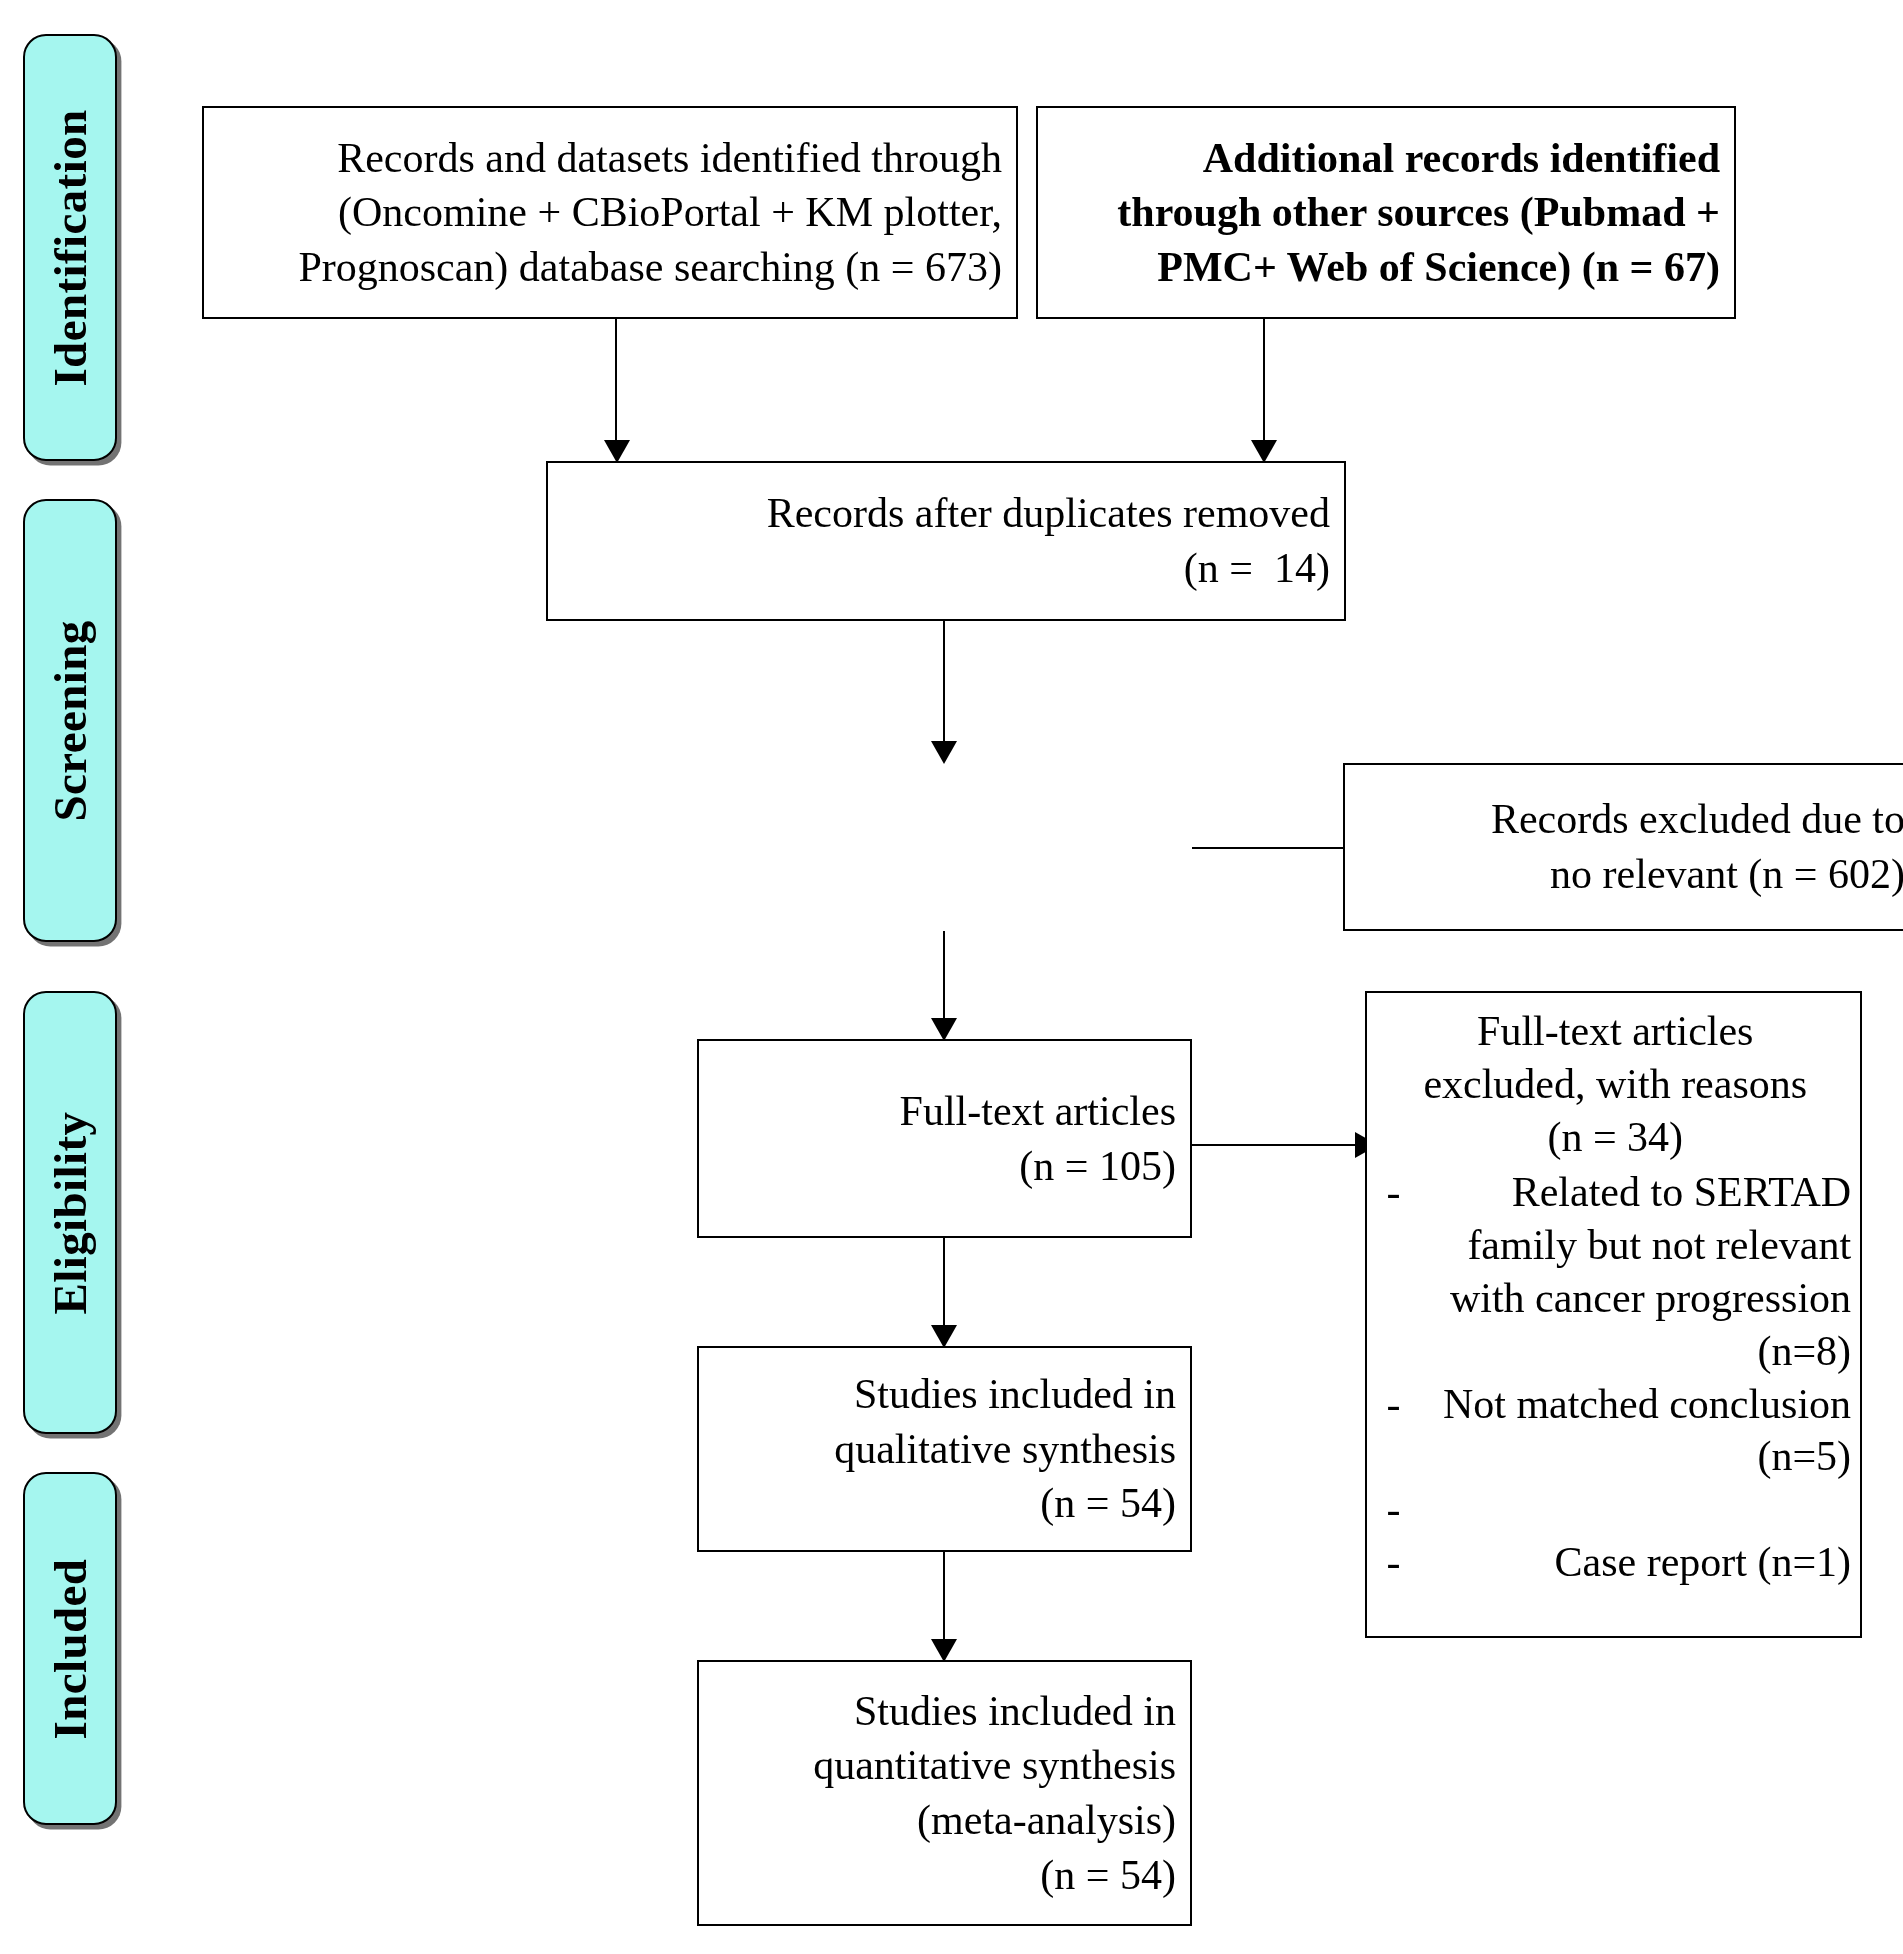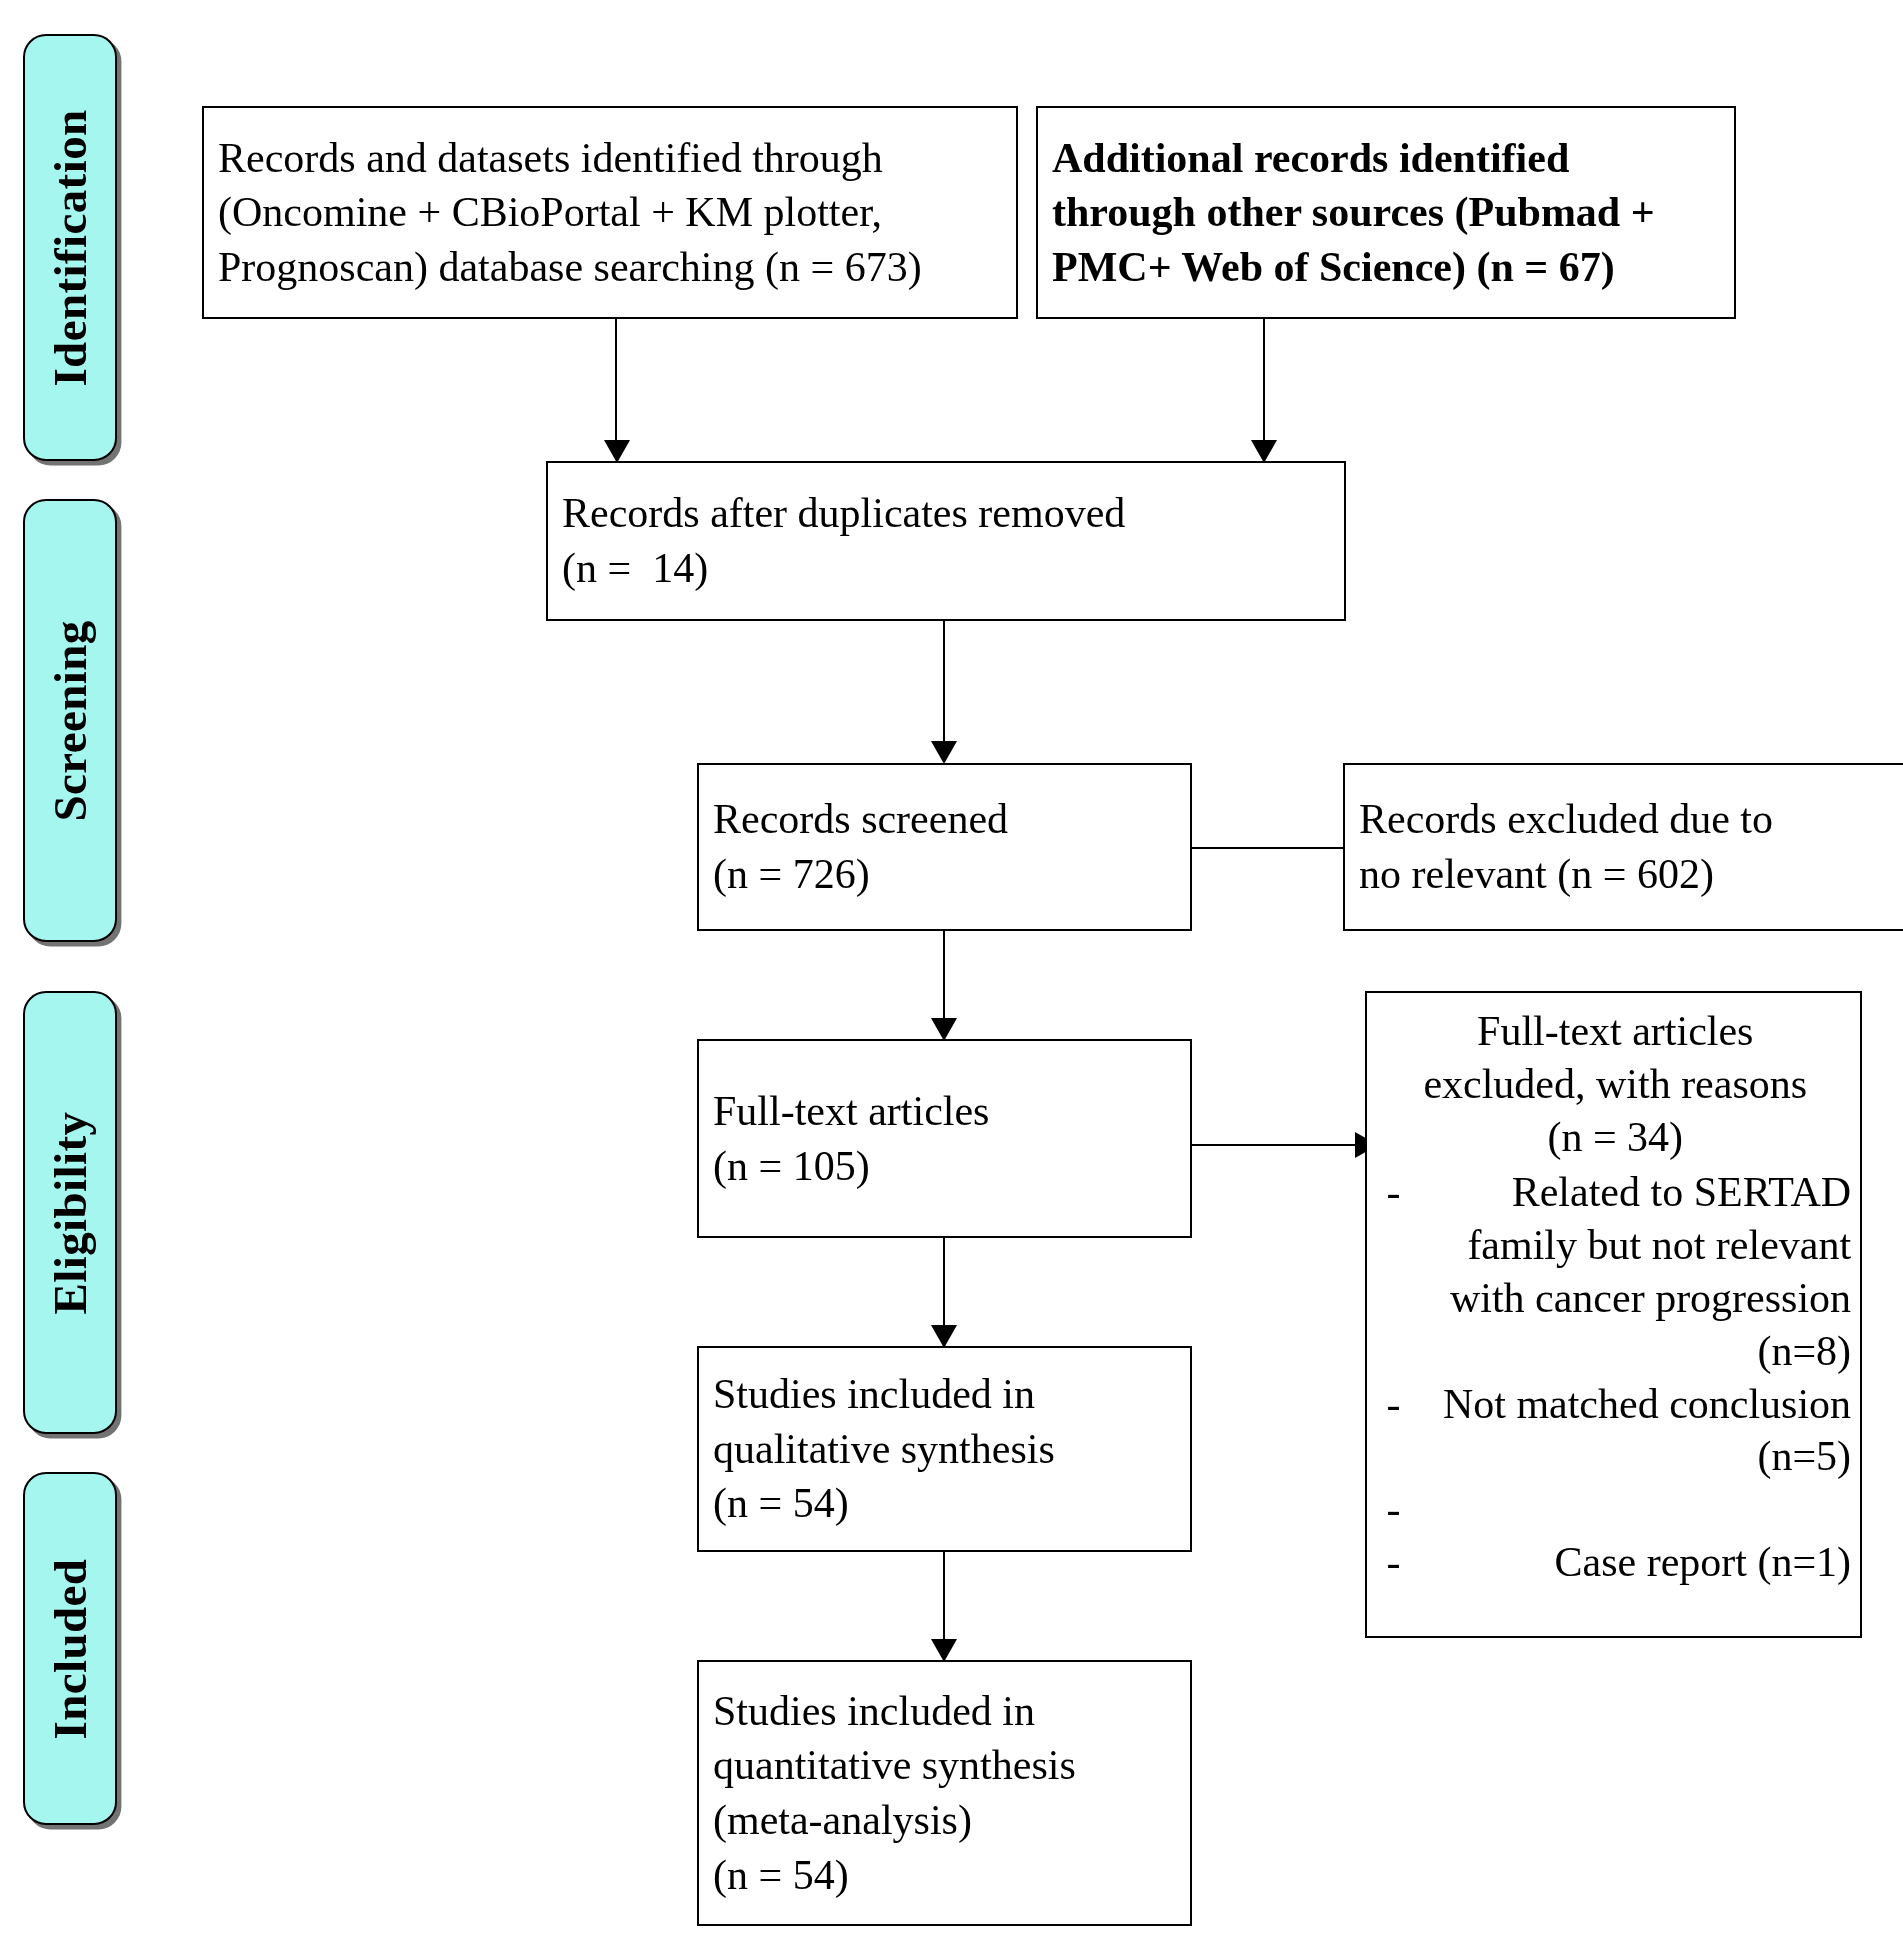--- a/index.html
+++ b/index.html
@@ -39,21 +39,21 @@
   }
 
   
   .flow-box {
     position: absolute;
     background: #ffffff;
     border: 2.7px solid #000000;
     box-sizing: border-box;
     display: flex;
     flex-direction: column;
-    align-items: flex-start;
+    align-items: flex-end;
     justify-content: center;
     text-align: center;
     color: #000000;
     font-size: 42px;
     line-height: 1.30;
     padding: 16px 14px;
   }
   .flow-box .ln { display: block; white-space: pre; }
 
   
@@ -152,24 +152,20 @@
   <div class="arrow-down" style="left:1251px; top:440px;"></div>
 
   <div class="flow-box" style="left:546px; top:461px; width:800px; height:160px;">
     <span class="ln">Records after duplicates removed</span>
     <span class="ln">(n =  14)</span>
   </div>
 
   <div class="v-line" style="left:943px; top:621px; height:131px;"></div>
   <div class="arrow-down" style="left:931px; top:741px;"></div>
 
-  <div class="flow-box" style="left:697px; top:763px; width:495px; height:168px;">
-    <span class="ln">Records screened</span>
-    <span class="ln">(n = 726)</span>
-  </div>
 
   <div class="h-line" style="left:1192px; top:847px; width:174px;"></div>
   <div class="arrow-right" style="left:1355px; top:835px;"></div>
 
   <div class="flow-box" style="left:1343px; top:763px; width:578px; height:168px;">
     <span class="ln">Records excluded due to</span>
     <span class="ln">no relevant (n = 602)</span>
   </div>
 
   <div class="v-line" style="left:943px; top:931px; height:98px;"></div>

